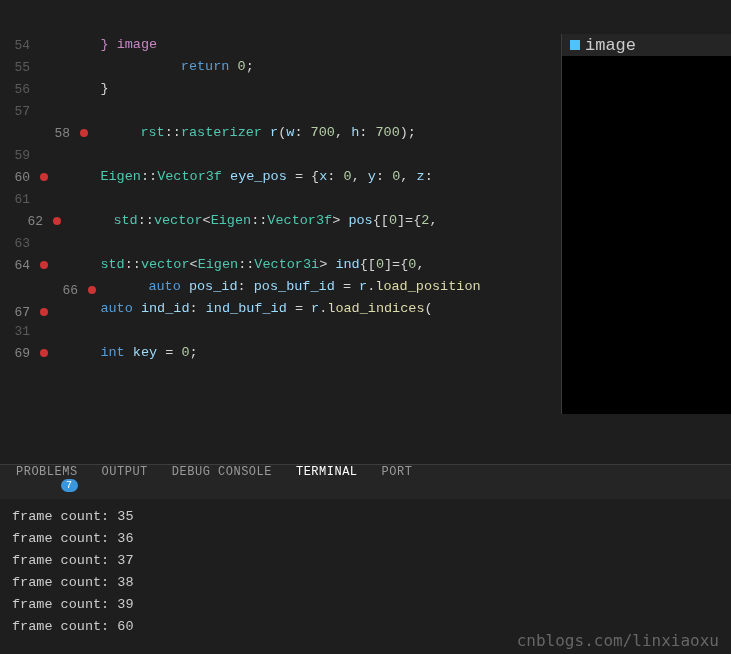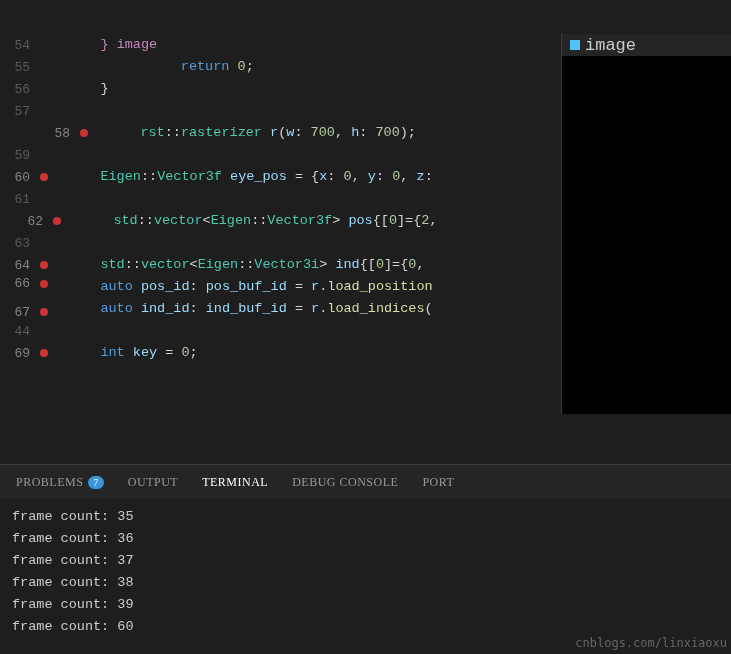--- a/index.html
+++ b/index.html
@@ -148,29 +148,30 @@
       height: 35px;
       border-top: 1px solid #3c3c3c;
       padding: 0 4px;
       flex-shrink: 0;
     }
 
     .tab-item {
       padding: 0 12px;
       height: 35px;
       display: flex;
-      align-items: center;
+      align-items: flex-end;
       color: #999;
       font-size: 12px;
       cursor: pointer;
       letter-spacing: 0.5px;
-      font-family: Liberation Serif, serif;
+      font-family: Liberation Mono, monospace;
       text-transform: uppercase;
       font-weight: 400;
       position: relative;
+      flex-direction: column;
     }
 
     .tab-item.active {
       color: #fff;
     }
 
     .tab-item.active::after {
       content: '';
       position: absolute;
       bottom: 0;
@@ -206,23 +207,23 @@
       white-space: nowrap;
     }
 
     .terminal-label {
       color: #cccccc;
     }
 
     .watermark {
       position: absolute;
       bottom: 8px;
-      right: 4px;
+      right: 12px;
       color: #666;
-      font-size: 12px;
+      font-size: 16px;
       font-family: 'Consolas', monospace;
     }
   </style>
 </head>
 <body>
 
 <div class="container">
 
   <div class="editor-area">
     <div class="code-scroll">
@@ -287,34 +288,34 @@
             <div class="breakpoint-indicator"></div>
             <div class="fold-indicator"></div>
             <div class="line-content"></div>
           </div>
           <div class="code-line" style="display: flex; align-items: center; height: 22px;">
             <div class="line-number has-breakpoint">64</div>
             <div class="breakpoint-indicator"><span class="breakpoint-dot"></span></div>
             <div class="fold-indicator"></div>
             <div class="line-content">&nbsp;&nbsp;&nbsp;&nbsp;<span class="type">std</span><span class="punc">::</span><span class="type">vector</span><span class="punc">&lt;</span><span class="type">Eigen</span><span class="punc">::</span><span class="type">Vector3i</span><span class="punc">&gt;</span> <span class="var">ind</span><span class="punc">{[</span><span class="num">0</span><span class="punc">]={</span><span class="num">0</span><span class="punc">,</span></div>
           </div>
-          <div class="code-line" style="display: flex; align-items: flex-start; height: 22px;">
+          <div class="code-line" style="display: flex; align-items: flex-end; height: 22px; padding-left: 48px;">
             <div class="line-number has-breakpoint">66</div>
             <div class="breakpoint-indicator"><span class="breakpoint-dot"></span></div>
             <div class="fold-indicator"></div>
             <div class="line-content">&nbsp;&nbsp;&nbsp;&nbsp;<span class="kw">auto</span> <span class="var">pos_id</span><span class="punc">:</span> <span class="var">pos_buf_id</span> <span class="op">=</span> <span class="var">r</span><span class="punc">.</span><span class="fn">load_position</span></div>
           </div>
           <div class="code-line" style="display: flex; align-items: flex-end; height: 22px;">
             <div class="line-number has-breakpoint">67</div>
             <div class="breakpoint-indicator"><span class="breakpoint-dot"></span></div>
             <div class="fold-indicator"></div>
             <div class="line-content">&nbsp;&nbsp;&nbsp;&nbsp;<span class="kw">auto</span> <span class="var">ind_id</span><span class="punc">:</span> <span class="var">ind_buf_id</span> <span class="op">=</span> <span class="var">r</span><span class="punc">.</span><span class="fn">load_indices</span><span class="punc">(</span></div>
           </div>
           <div class="code-line" style="display: flex; align-items: center; height: 22px;">
-            <div class="line-number">44</div>
+            <div class="line-number">31</div>
             <div class="breakpoint-indicator"></div>
             <div class="fold-indicator"></div>
             <div class="line-content"></div>
           </div>
           <div class="code-line" style="display: flex; align-items: center; height: 22px;">
             <div class="line-number has-breakpoint">69</div>
             <div class="breakpoint-indicator"><span class="breakpoint-dot"></span></div>
             <div class="fold-indicator"></div>
             <div class="line-content">&nbsp;&nbsp;&nbsp;&nbsp;<span class="kw">int</span> <span class="var">key</span> <span class="op">=</span> <span class="num">0</span><span class="punc">;</span></div>
           </div>
@@ -332,27 +333,27 @@
 
   <div class="panel-tabs">
 
   <div class="tab-item">
         <span>PROBLEMS</span>
         <span class="tab-badge">7</span>
       </div>
       <div class="tab-item">
         <span>OUTPUT</span>
       </div>
+      <div class="tab-item">
+        <span>DEBUG CONSOLE</span>
+      </div>
       <div class="tab-item active">
         <span>TERMINAL</span>
       </div>
       <div class="tab-item">
-        <span>DEBUG CONSOLE</span>
-      </div>
-      <div class="tab-item">
         <span>PORT</span>
       </div>
     </div>
 
   <div class="terminal-area" style="position:relative;">
 
     <div class="terminal-line">
         <span class="terminal-label">frame count: 35</span>
       </div>
       <div class="terminal-line">

